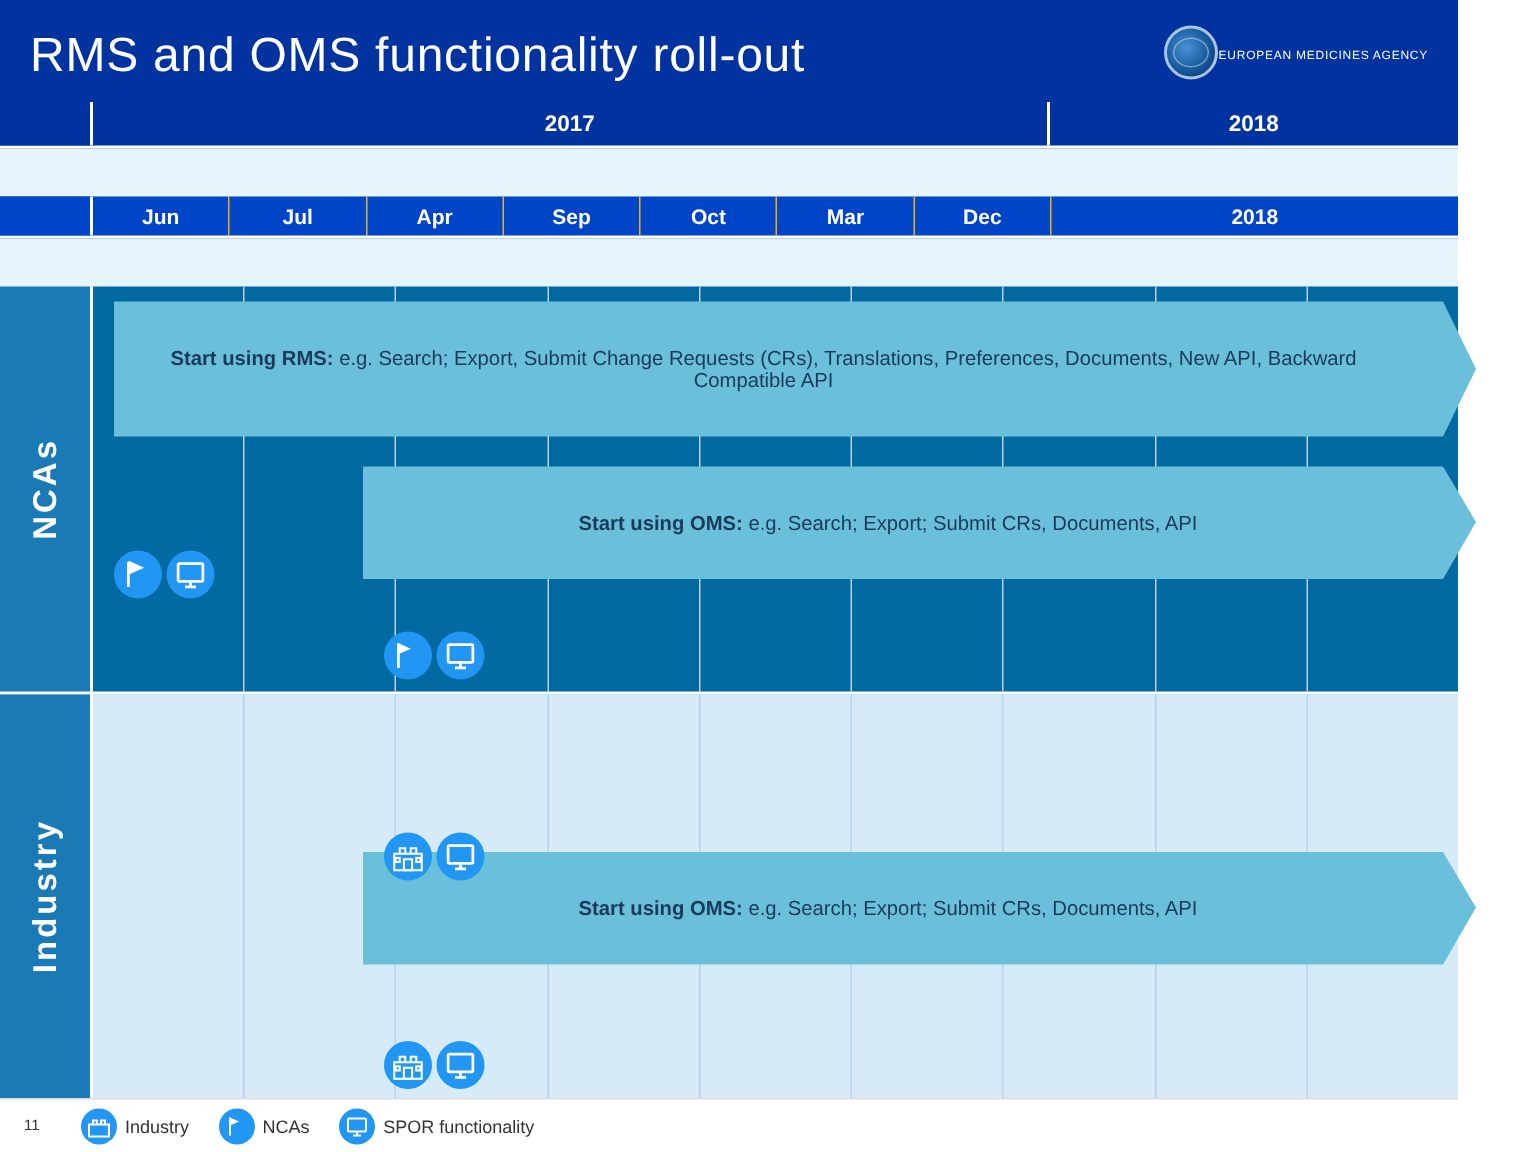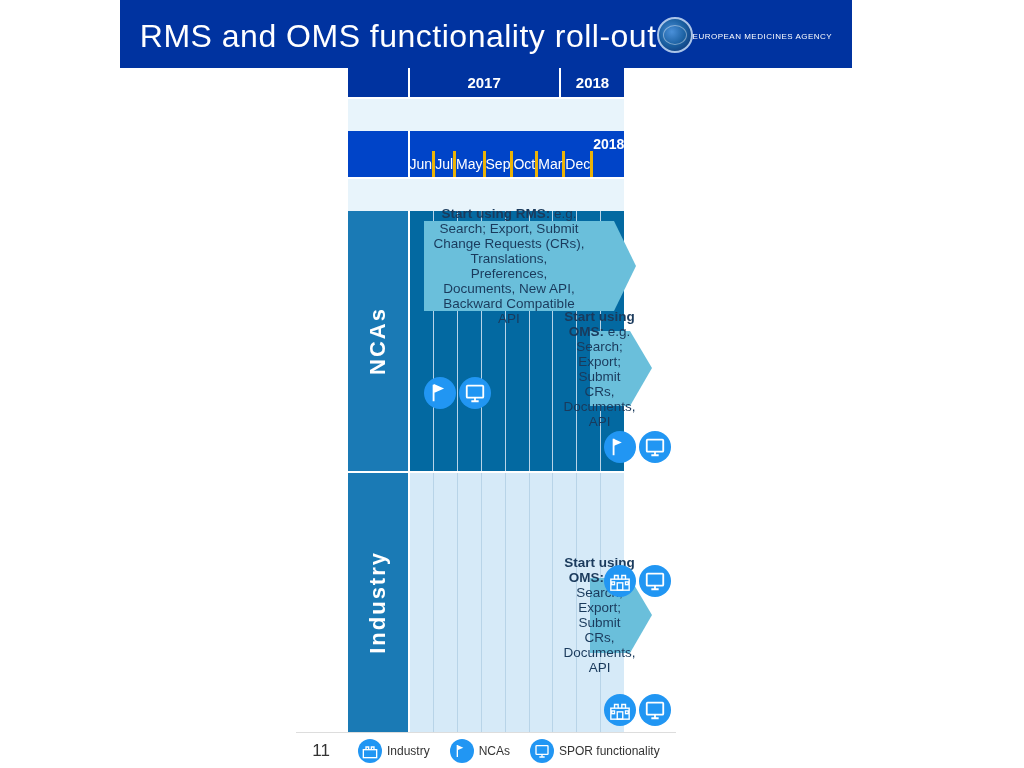--- a/index.html
+++ b/index.html
@@ -11,21 +11,20 @@
       overflow: hidden;
       position: relative;
     }
 
     .slide {
       width: 972px;
       height: 768px;
       background: #fff;
       display: flex;
       flex-direction: column;
-      align-items: center;
     }
 
     
     .header {
       background: #0033a0;
       padding: 12px 20px 8px 20px;
       display: flex;
       align-items: center;
       justify-content: space-between;
       min-height: 68px;
@@ -107,24 +106,23 @@
     .month-spacer {
       width: 62px;
       background: #0044c8;
       border-right: 2px solid #fff;
     }
     .month-cell {
       flex: 1;
       text-align: center;
       color: #fff;
       font-size: 14px;
-      font-weight: normal;
+      font-weight: bold;
       padding: 5px 0;
-      border-right: 3px solid #eab308;
-      margin-top: 20px;
+      border-right: 1px solid #eab308;
     }
     .month-2018 {
       flex: 3;
       text-align: center;
       color: #fff;
       font-size: 14px;
       font-weight: bold;
       padding: 5px 0;
     }
 
@@ -312,21 +310,21 @@
       display: flex;
       align-items: center;
       gap: 20px;
       border-top: 1px solid #ddd;
       font-size: 12px;
       color: #333;
       min-height: 36px;
     }
     .footer-page {
       margin-right: 8px;
-      font-size: 17px;
+      font-size: 10px;
     }
     .footer-legend-item {
       display: flex;
       align-items: center;
       gap: 5px;
     }
     .legend-icon {
       width: 24px;
       height: 24px;
       border-radius: 50%;
@@ -362,21 +360,21 @@
     <div class="year-row">
       <div class="year-spacer"></div>
       <div class="year-cell year-2017">2017</div>
       <div class="year-cell year-2018">2018</div>
     </div>
 
     <div class="month-row">
       <div class="month-spacer"></div>
       <div class="month-cell">Jun</div>
       <div class="month-cell">Jul</div>
-      <div class="month-cell">May</div>
+      <div class="month-cell">Apr</div>
       <div class="month-cell">Sep</div>
       <div class="month-cell">Oct</div>
       <div class="month-cell">Mar</div>
       <div class="month-cell">Dec</div>
       <div class="month-2018">2018</div>
     </div>
 
     <div class="content-area">
 
       <div class="section-labels">

